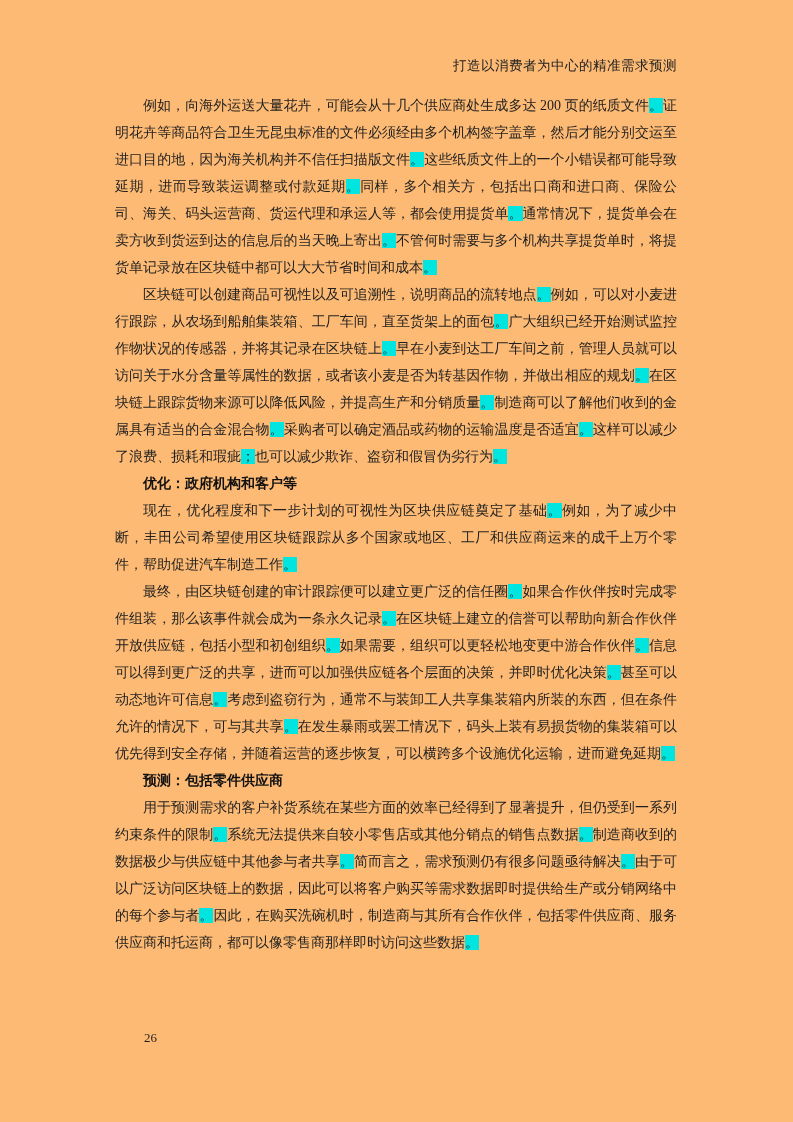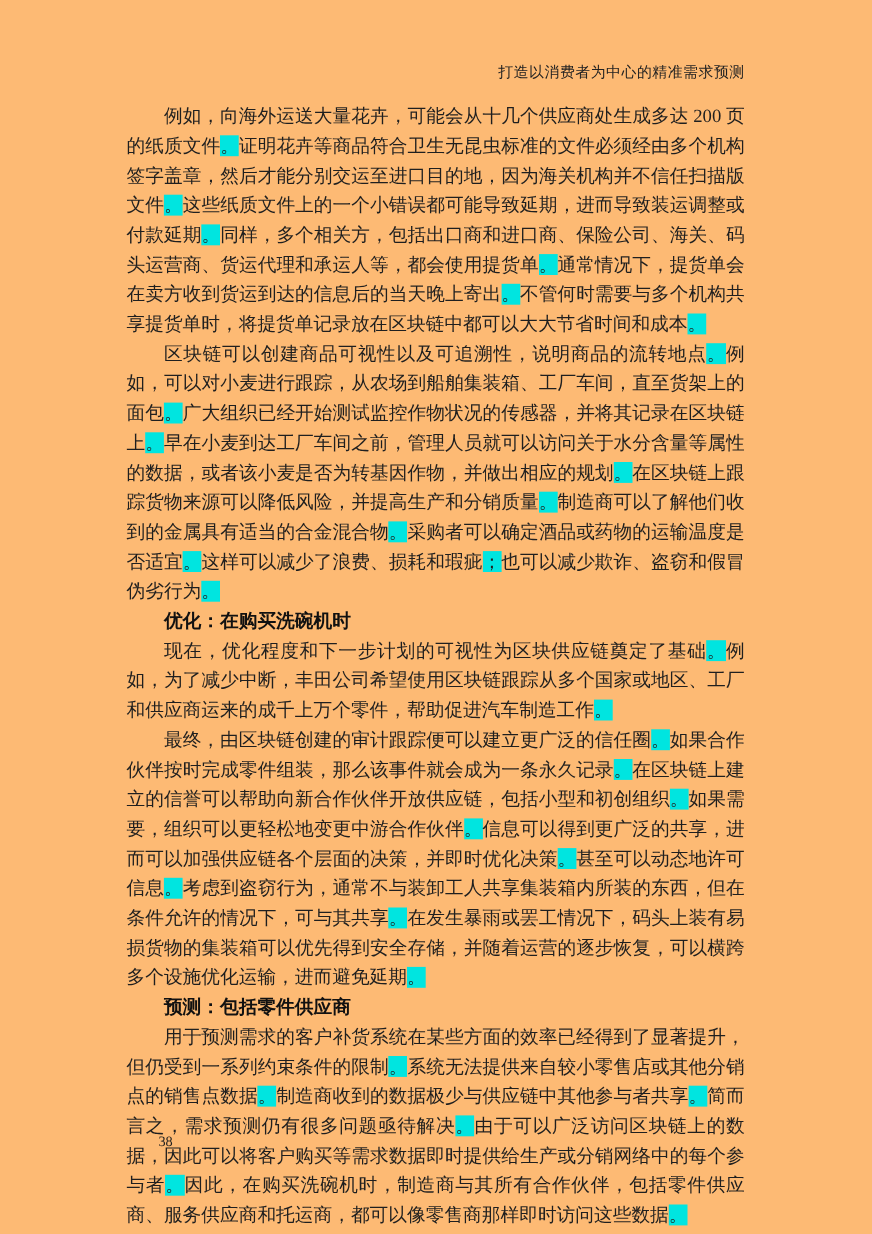--- a/index.html
+++ b/index.html
@@ -26,21 +26,21 @@
     font-size: 13.5px;
     letter-spacing: 0.5px;
     color: #222222;
     white-space: nowrap;
   }
   .body-text {
     position: absolute;
     top: 92px;
     left: 115px;
     width: 562px;
-    font-size: 17px;
+    font-size: 14px;
     line-height: 27px;
     text-align: justify;
     text-justify: inter-ideograph;
   }
   .body-text p {
     margin: 0;
     padding: 0;
     text-indent: 2em;
   }
   .body-text p.heading {
@@ -60,21 +60,21 @@
 </style>
 </head>
 <body>
 
 <div class="page">
   <div class="running-header">打造以消费者为中心的精准需求预测</div>
 
   <div class="body-text">
       <p class="para">例如，向海外运送大量花卉，可能会从十几个供应商处生成多达 200 页的纸质文件<span class="hl">。</span>证明花卉等商品符合卫生无昆虫标准的文件必须经由多个机构签字盖章，然后才能分别交运至进口目的地，因为海关机构并不信任扫描版文件<span class="hl">。</span>这些纸质文件上的一个小错误都可能导致延期，进而导致装运调整或付款延期<span class="hl">。</span>同样，多个相关方，包括出口商和进口商、保险公司、海关、码头运营商、货运代理和承运人等，都会使用提货单<span class="hl">。</span>通常情况下，提货单会在卖方收到货运到达的信息后的当天晚上寄出<span class="hl">。</span>不管何时需要与多个机构共享提货单时，将提货单记录放在区块链中都可以大大节省时间和成本<span class="hl">。</span></p>
       <p class="para">区块链可以创建商品可视性以及可追溯性，说明商品的流转地点<span class="hl">。</span>例如，可以对小麦进行跟踪，从农场到船舶集装箱、工厂车间，直至货架上的面包<span class="hl">。</span>广大组织已经开始测试监控作物状况的传感器，并将其记录在区块链上<span class="hl">。</span>早在小麦到达工厂车间之前，管理人员就可以访问关于水分含量等属性的数据，或者该小麦是否为转基因作物，并做出相应的规划<span class="hl">。</span>在区块链上跟踪货物来源可以降低风险，并提高生产和分销质量<span class="hl">。</span>制造商可以了解他们收到的金属具有适当的合金混合物<span class="hl">。</span>采购者可以确定酒品或药物的运输温度是否适宜<span class="hl">。</span>这样可以减少了浪费、损耗和瑕疵<span class="hl">；</span>也可以减少欺诈、盗窃和假冒伪劣行为<span class="hl">。</span></p>
-      <p class="heading">优化：在购买洗碗机时</p>
+      <p class="heading">优化：政府机构和客户等</p>
       <p class="para">现在，优化程度和下一步计划的可视性为区块供应链奠定了基础<span class="hl">。</span>例如，为了减少中断，丰田公司希望使用区块链跟踪从多个国家或地区、工厂和供应商运来的成千上万个零件，帮助促进汽车制造工作<span class="hl">。</span></p>
       <p class="para">最终，由区块链创建的审计跟踪便可以建立更广泛的信任圈<span class="hl">。</span>如果合作伙伴按时完成零件组装，那么该事件就会成为一条永久记录<span class="hl">。</span>在区块链上建立的信誉可以帮助向新合作伙伴开放供应链，包括小型和初创组织<span class="hl">。</span>如果需要，组织可以更轻松地变更中游合作伙伴<span class="hl">。</span>信息可以得到更广泛的共享，进而可以加强供应链各个层面的决策，并即时优化决策<span class="hl">。</span>甚至可以动态地许可信息<span class="hl">。</span>考虑到盗窃行为，通常不与装卸工人共享集装箱内所装的东西，但在条件允许的情况下，可与其共享<span class="hl">。</span>在发生暴雨或罢工情况下，码头上装有易损货物的集装箱可以优先得到安全存储，并随着运营的逐步恢复，可以横跨多个设施优化运输，进而避免延期<span class="hl">。</span></p>
       <p class="heading">预测：包括零件供应商</p>
       <p class="para">用于预测需求的客户补货系统在某些方面的效率已经得到了显著提升，但仍受到一系列约束条件的限制<span class="hl">。</span>系统无法提供来自较小零售店或其他分销点的销售点数据<span class="hl">。</span>制造商收到的数据极少与供应链中其他参与者共享<span class="hl">。</span>简而言之，需求预测仍有很多问题亟待解决<span class="hl">。</span>由于可以广泛访问区块链上的数据，因此可以将客户购买等需求数据即时提供给生产或分销网络中的每个参与者<span class="hl">。</span>因此，在购买洗碗机时，制造商与其所有合作伙伴，包括零件供应商、服务供应商和托运商，都可以像零售商那样即时访问这些数据<span class="hl">。</span></p>
     </div>
 
-  <div class="page-number">38</div>
+  <div class="page-number">26</div>
 </div>
 
 </body></html>

